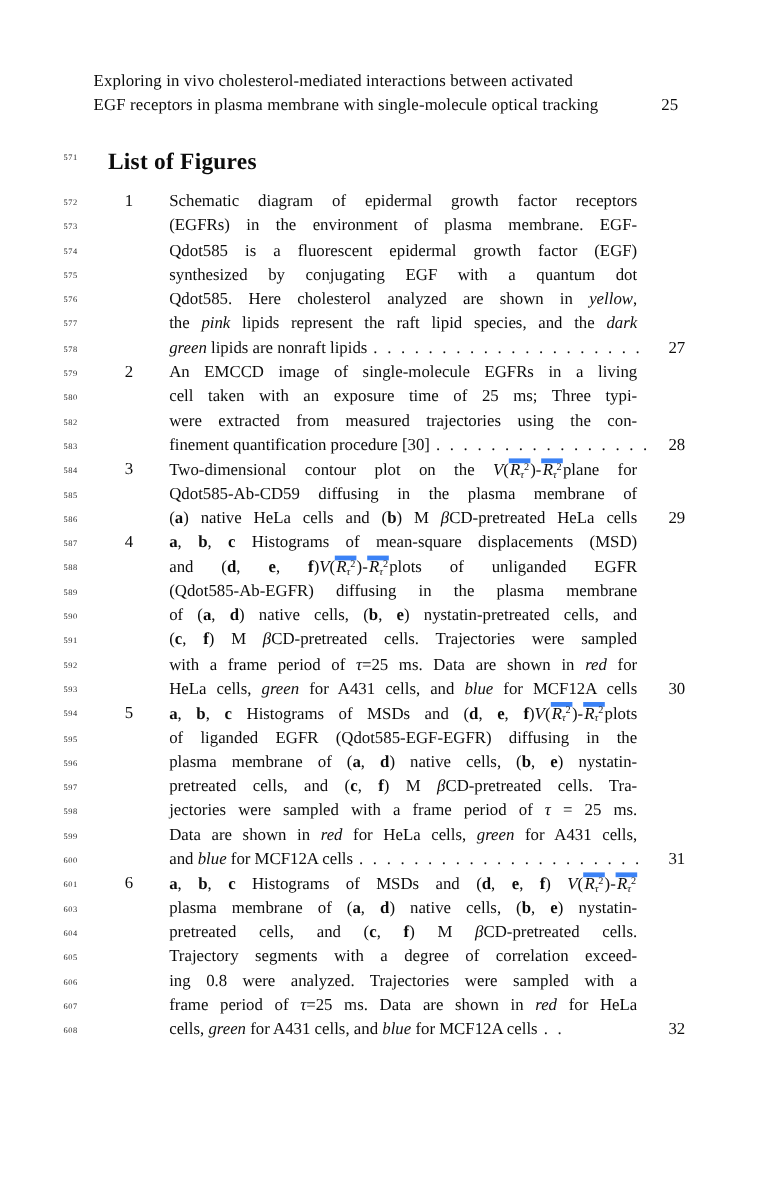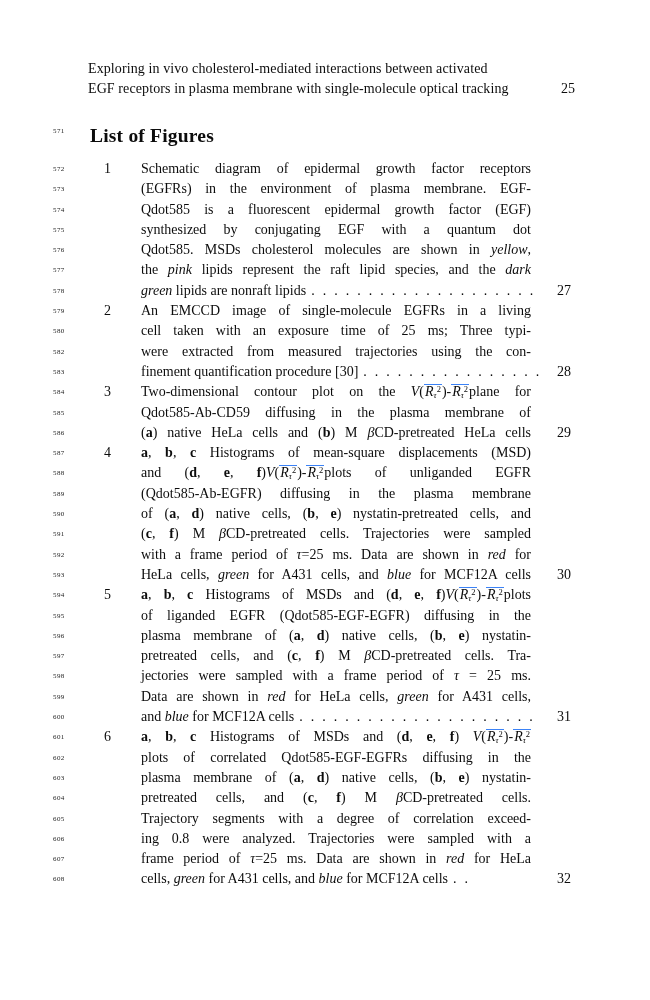--- a/index.html
+++ b/index.html
@@ -1,20 +1,20 @@
 <!DOCTYPE html>
 <html><head>
 <meta charset="utf-8">
 <style>
   html,body{margin:0;padding:0}
   body{width:650px;height:1000px;background:#ffffff;font-family:"Liberation Serif","DejaVu Serif",serif;color:#0c0c0c}
   .sheet{position:relative;width:650px;height:1000px;overflow:hidden;background:#ffffff}
 
   
-  .running-header{position:absolute;left:88px;top:59px;width:505px;font-size:14px;line-height:20.4px;letter-spacing:.1px}
+  .running-header{position:absolute;left:78px;top:59px;width:505px;font-size:14px;line-height:20.4px;letter-spacing:.1px}
   .hpn{position:absolute;top:20.4px;left:473px;width:34px;font-size:14px}
 
   
   .heading{position:absolute;left:76px;top:111px;margin:14px;font-size:19.5px;font-weight:700;letter-spacing:.2px;font-family:"Liberation Serif","DejaVu Serif",serif}
   .h-lineno{position:absolute;left:53px;top:127px}
   .lineno{font-size:7px;color:#222;letter-spacing:.4px}
 
   
   .figlist{position:absolute;left:0;top:159px;width:650px}
   .line{position:relative;height:20.3px;line-height:20.3px;font-size:14px}
@@ -23,21 +23,21 @@
   .content{display:block;margin-left:141px;width:390px;text-align:justify;text-align-last:justify}
   .content.flexlast{display:flex;align-items:flex-end;width:399px;text-align:left;text-align-last:auto}
   .flexlast .runs{white-space:nowrap}
   .leader{flex:1 1 auto;overflow:hidden;white-space:nowrap;padding-left:5px;word-spacing:4.5px}
   .pagenum{position:absolute;right:79px;top:0;width:36px;text-align:right;line-height:20.3px;font-size:14px}
 
   
   .it{font-style:italic}
   .bd{font-weight:700}
   .mi{font-style:italic}
-  .rb{display:inline-block;border-top:1px solid #3b82f6;padding:0 1px;line-height:1.06;vertical-align:baseline}
+  .rb{display:inline-block;border-top:4px solid #3b82f6;padding:0 1px;line-height:1.06;vertical-align:baseline}
   .rb .base{font-style:italic}
   .rb sub{font-size:8.5px;vertical-align:-2px;font-style:italic;line-height:0}
   .rb sup{font-size:8.5px;vertical-align:4.5px;line-height:0}
 </style>
 </head>
 <body>
 
 <div class="sheet">
   <header class="running-header">
     <div>Exploring in vivo cholesterol-mediated interactions between activated</div>
@@ -61,21 +61,21 @@
       <div class="line">
         <span class="lineno">574</span>
         <span class="content"><span class="runs"><span>Qdot585 is a fluorescent epidermal growth factor (EGF)</span></span></span>
       </div>
       <div class="line">
         <span class="lineno">575</span>
         <span class="content"><span class="runs"><span>synthesized by conjugating EGF with a quantum dot</span></span></span>
       </div>
       <div class="line">
         <span class="lineno">576</span>
-        <span class="content"><span class="runs"><span>Qdot585. MSDs cholesterol molecules are shown in </span><span class="it">yellow</span><span>,</span></span></span>
+        <span class="content"><span class="runs"><span>Qdot585. Here cholesterol analyzed are shown in </span><span class="it">yellow</span><span>,</span></span></span>
       </div>
       <div class="line">
         <span class="lineno">577</span>
         <span class="content"><span class="runs"><span>the </span><span class="it">pink</span><span> lipids represent the raft lipid species, and the </span><span class="it">dark</span></span></span>
       </div>
       <div class="line">
         <span class="lineno">578</span>
         <span class="content flexlast">
           <span class="runs"><span class="it">green</span><span> lipids are nonraft lipids</span></span>
           <span class="leader">. . . . . . . . . . . . . . . . . . . . . . . . . . . . . .</span>
@@ -179,24 +179,20 @@
           <span class="leader">. . . . . . . . . . . . . . . . . . . . . . . . . . . . . .</span>
         </span>
         <span class="pagenum">31</span>
       </div>
       <div class="line">
         <span class="lineno">601</span>
         <span class="figno">6</span>
         <span class="content"><span class="runs"><span class="bd">a</span><span>, </span><span class="bd">b</span><span>, </span><span class="bd">c</span><span> Histograms of MSDs and (</span><span class="bd">d</span><span>, </span><span class="bd">e</span><span>, </span><span class="bd">f</span><span>) </span><span class="mi">V</span><span>(</span><span class="rb"><span class="base">R</span><sub>τ</sub><sup>2</sup></span><span>)-</span><span class="rb"><span class="base">R</span><sub>τ</sub><sup>2</sup></span></span></span>
       </div>
       <div class="line">
-        <span class="lineno">602</span>
-        <span class="content"><span class="runs"><span>plots of correlated Qdot585-EGF-EGFRs diffusing in the</span></span></span>
-      </div>
-      <div class="line">
         <span class="lineno">603</span>
         <span class="content"><span class="runs"><span>plasma membrane of (</span><span class="bd">a</span><span>, </span><span class="bd">d</span><span>) native cells, (</span><span class="bd">b</span><span>, </span><span class="bd">e</span><span>) nystatin-</span></span></span>
       </div>
       <div class="line">
         <span class="lineno">604</span>
         <span class="content"><span class="runs"><span>pretreated cells, and (</span><span class="bd">c</span><span>, </span><span class="bd">f</span><span>) M </span><span class="mi">β</span><span>CD-pretreated cells.</span></span></span>
       </div>
       <div class="line">
         <span class="lineno">605</span>
         <span class="content"><span class="runs"><span>Trajectory segments with a degree of correlation exceed-</span></span></span>

